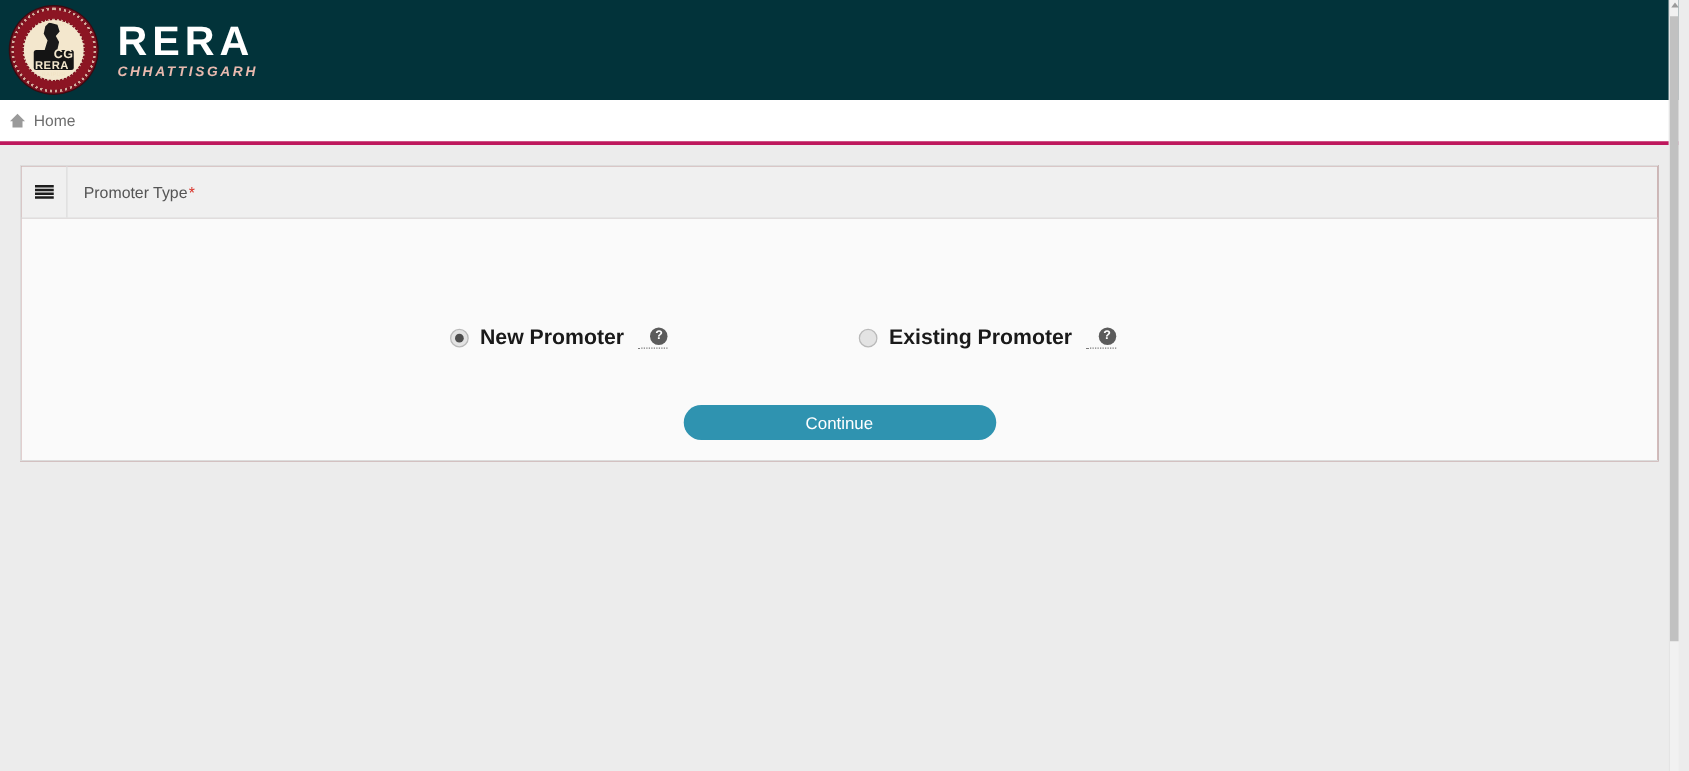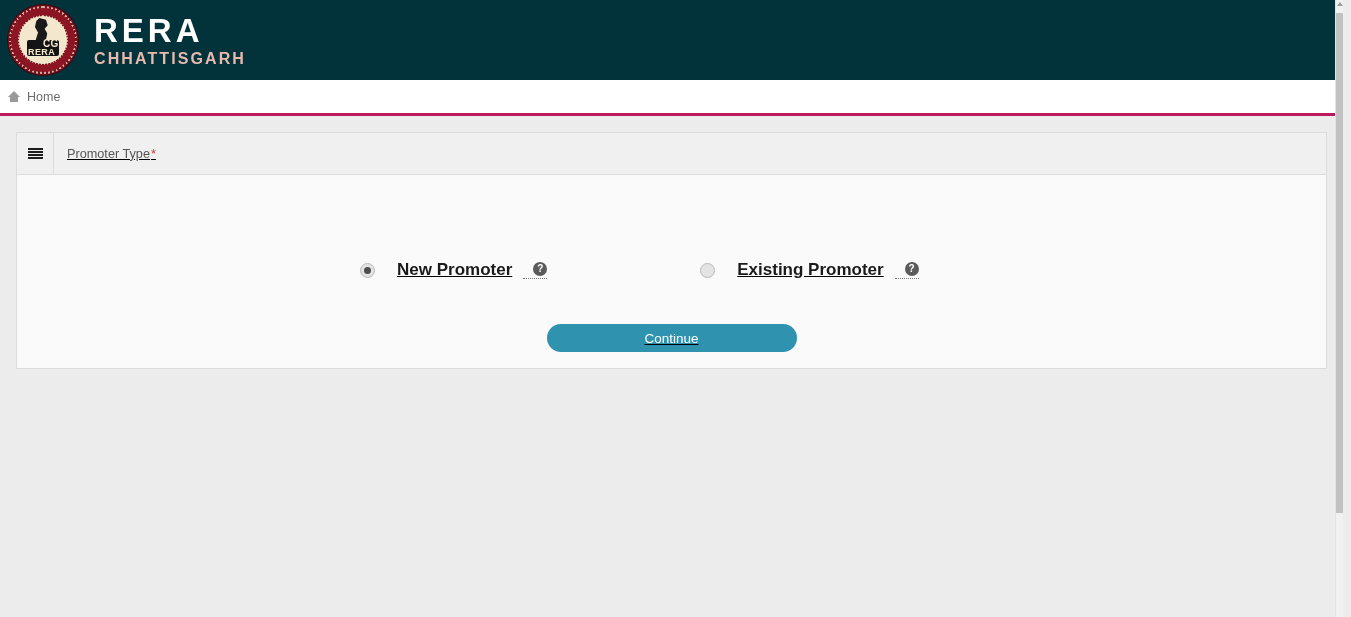--- a/index.html
+++ b/index.html
@@ -137,26 +137,27 @@
   .brand-title {
     color: #ffffff;
     font-size: 33px;
     font-weight: bold;
     letter-spacing: 4px;
     font-family: "Liberation Sans", sans-serif;
     display: block;
   }
   .brand-sub {
     color: #e8b9ae;
-    font-size: 16px;
+    font-size: 11px;
     font-weight: bold;
     letter-spacing: 2.1px;
     margin-top: 4px;
     display: block;
     font-family: "Liberation Sans", sans-serif;
+    font-style: italic;
   }
 
   
   .breadcrumb-bar {
     height: 36px;
     background: #ffffff;
     border-bottom: 3px solid #be185d;
     display: flex;
     align-items: center;
     padding-left: 8px;
@@ -195,21 +196,20 @@
 
   
   .content-area {
     padding: 16px;
     box-sizing: border-box;
   }
   .panel {
     border: 1px solid #dcdcdc;
     background: #7f1d1d;
     box-sizing: border-box;
-    text-decoration: underline;
   }
   .panel-head {
     display: flex;
     align-items: stretch;
     background: #f0f0f0;
     border-bottom: 1px solid #dcdcdc;
     height: 41px;
   }
   .panel-head-icon-cell {
     width: 36px;
@@ -283,21 +283,21 @@
     content: "";
     position: absolute;
     left: 3px;
     top: 3px;
     width: 7px;
     height: 7px;
     border-radius: 50%;
     background: #4d4d4d;
   }
   .option-label {
-    margin-left: 22px;
+    margin-left: 9px;
     font-size: 17px;
     font-weight: bold;
     color: #1a1a1a;
     font-family: "Liberation Sans", sans-serif;
     white-space: nowrap;
   }
   .help-icon {
     margin-left: 10px;
     width: 14px;
     height: 14px;

